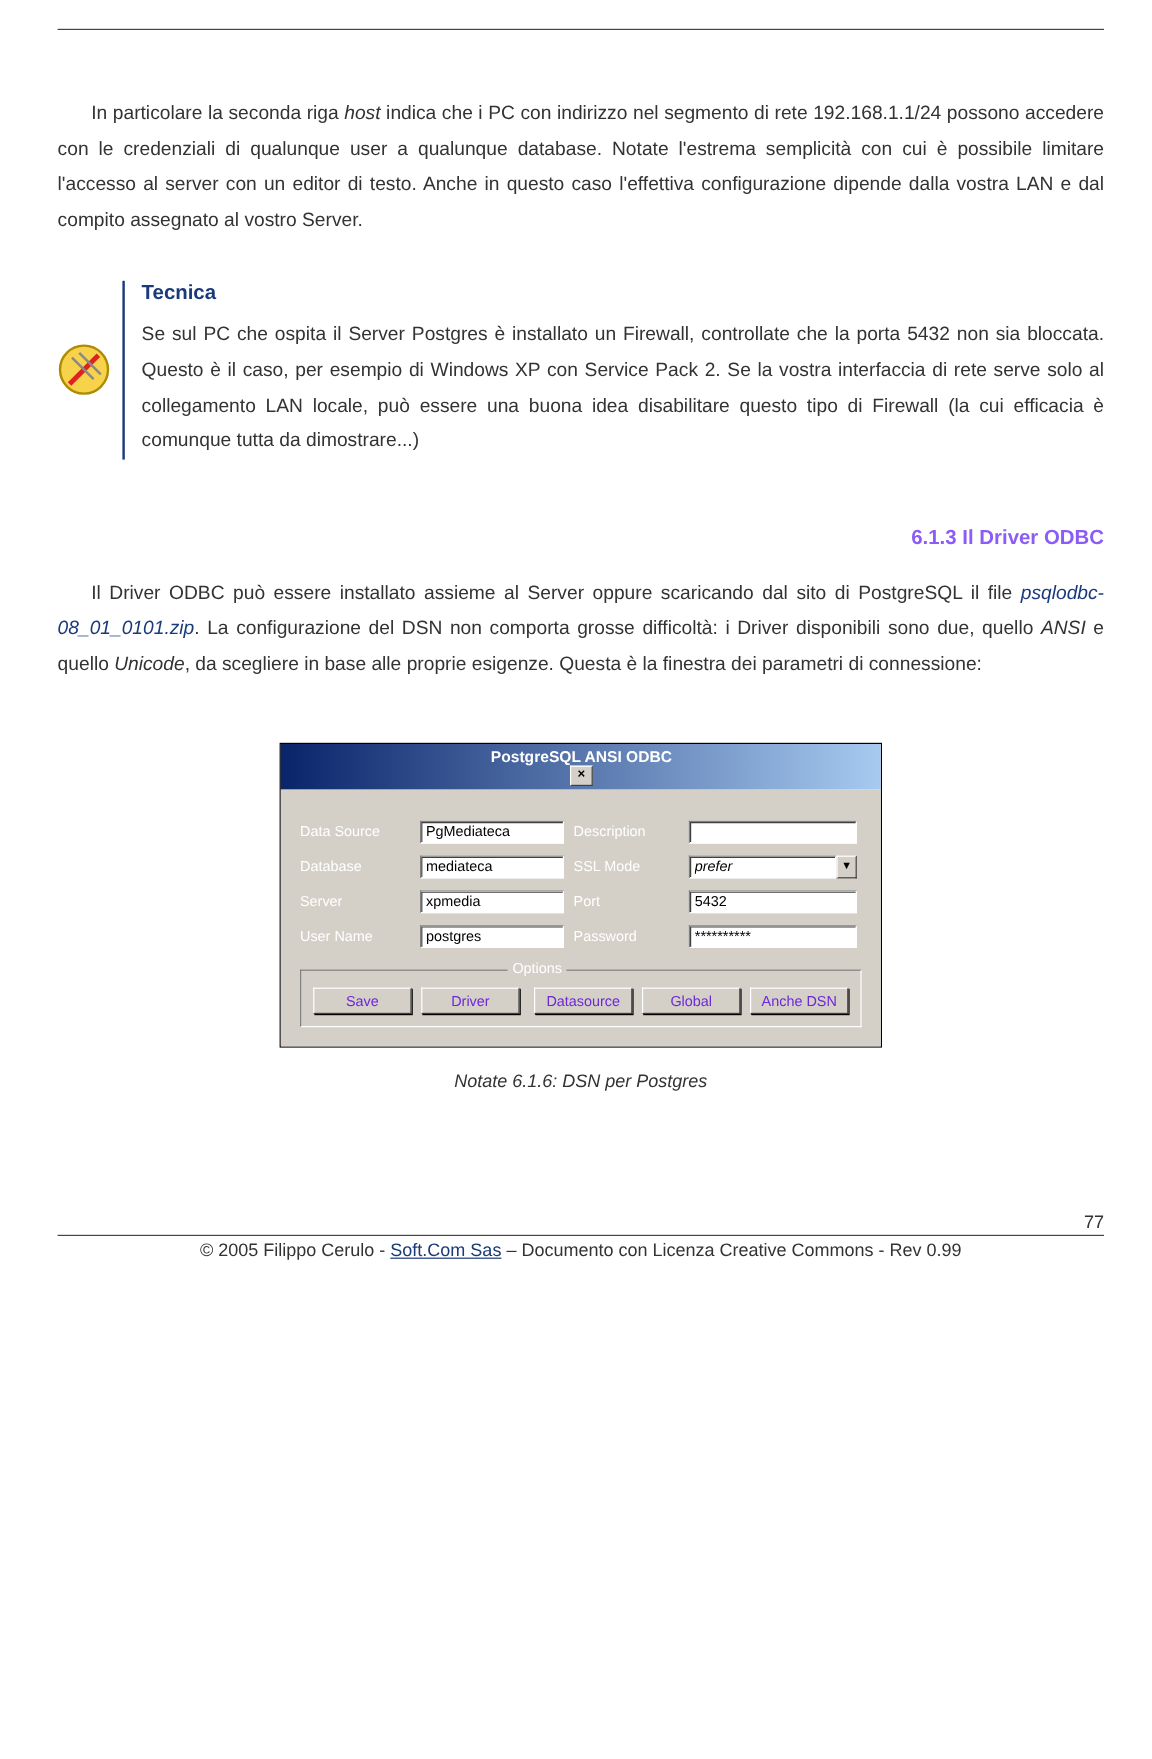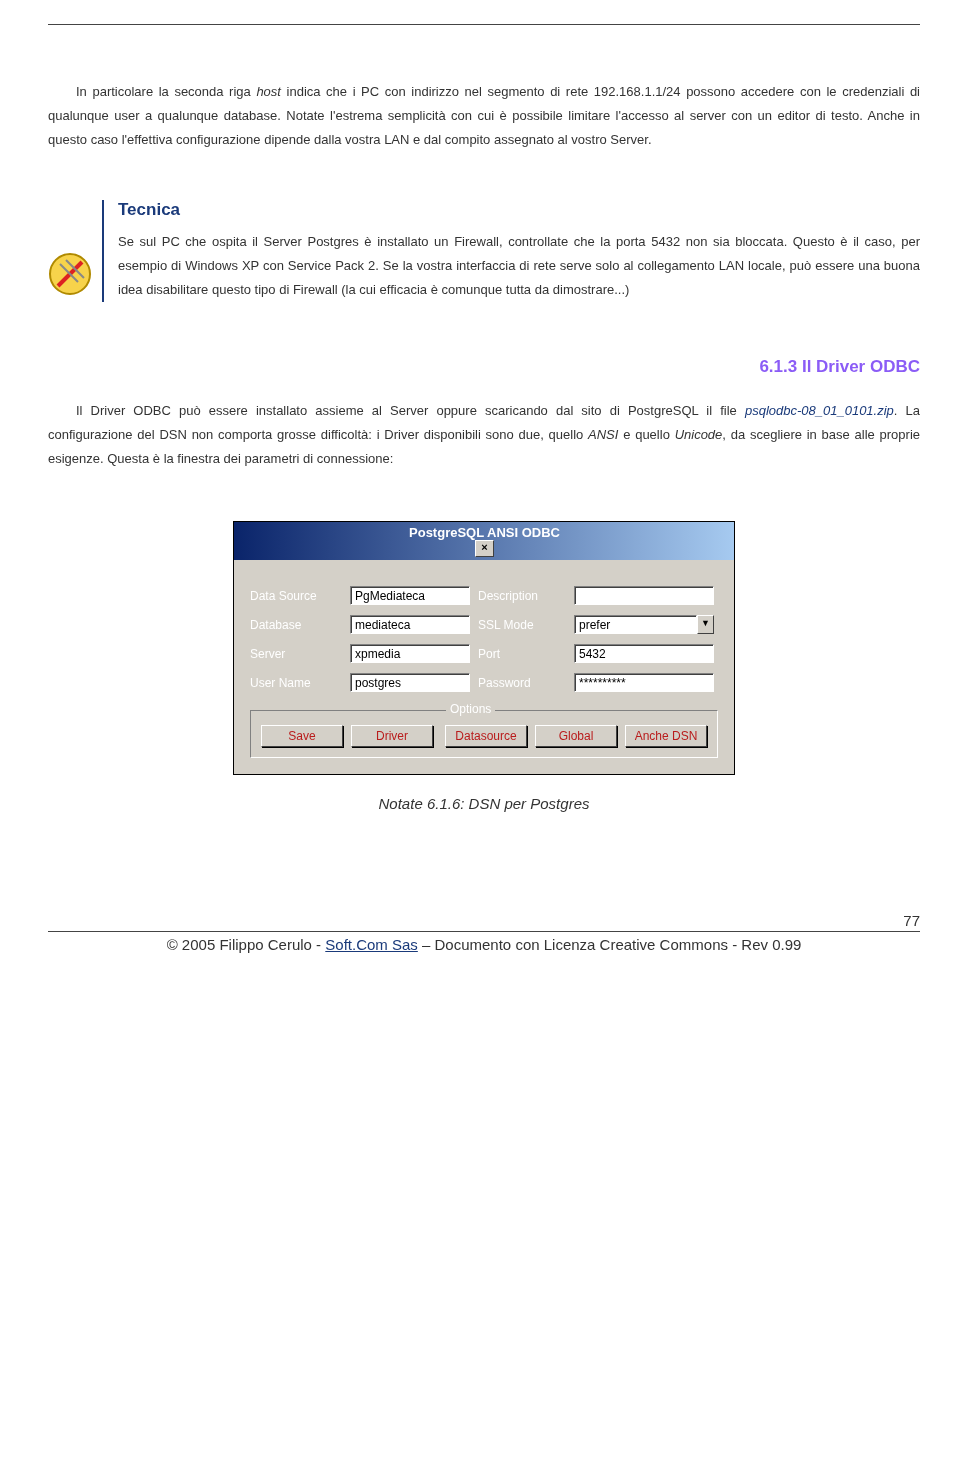--- a/index.html
+++ b/index.html
@@ -18,27 +18,27 @@
     font-size: 14px;
     color: #333;
     padding-bottom: 4px;
   }
   .doc-hr {
     border: none;
     border-top: 1px solid #444;
     margin: 0 0 55px 0;
   }
   .body-text {
-    font-size: 13px;
+    font-size: 16px;
     line-height: 1.85;
     text-align: justify;
   }
   .ital { font-style: italic; }
   .tecnica-block {
-    margin-top: 48px;
+    margin-top: 36px;
     display: flex;
     align-items: flex-start;
     gap: 10px;
   }
   .tecnica-icon {
     flex: 0 0 44px;
     margin-top: 52px;
   }
   .tecnica-content {
     flex: 1;
@@ -116,21 +116,21 @@
     font-family: Tahoma, sans-serif;
     font-size: 12px;
     padding: 2px 4px;
     height: 19px;
     box-sizing: border-box;
     width: 100%;
   }
   .win-combo {
     display: flex;
   }
-  .win-combo .win-input { flex: 1; }
+  .win-combo .win-input { flex: 1; font-style: italic; }
   .combo-btn {
     width: 17px; height: 19px;
     background: #d4d0c8;
     border: 1px solid #fff;
     border-right-color: #404040;
     border-bottom-color: #404040;
     font-size: 9px;
     text-align: center;
     line-height: 15px;
     color: #000;
@@ -140,39 +140,39 @@
     border: 1px solid #fff;
     border-left-color: #808080;
     border-top-color: #808080;
     margin: 18px 0 0 0;
     padding: 14px 10px 10px 10px;
     position: relative;
   }
   .fieldset-legend {
     position: absolute;
     top: -9px;
-    left: 195px;
+    left: 172px;
     background: #d4d0c8;
     padding: 0 4px;
     color: #fff;
     font-size: 12px;
   }
   .btn-row {
     display: flex;
     gap: 8px;
     justify-content: space-between;
   }
   .btn-row .left-group, .btn-row .right-group { display: flex; gap: 8px; }
   .win-btn {
     background: #d4d0c8;
     border: 1px solid #fff;
     border-right-color: #404040;
     border-bottom-color: #404040;
     box-shadow: 1px 1px 0 #000;
-    color: #b91c1c;
+    color: #6d28d9;
     font-family: Tahoma, sans-serif;
     font-size: 12px;
     padding: 3px 0;
     width: 82px;
     text-align: center;
     box-sizing: border-box;
   }
   .caption {
     text-align: center;
     font-style: italic;

